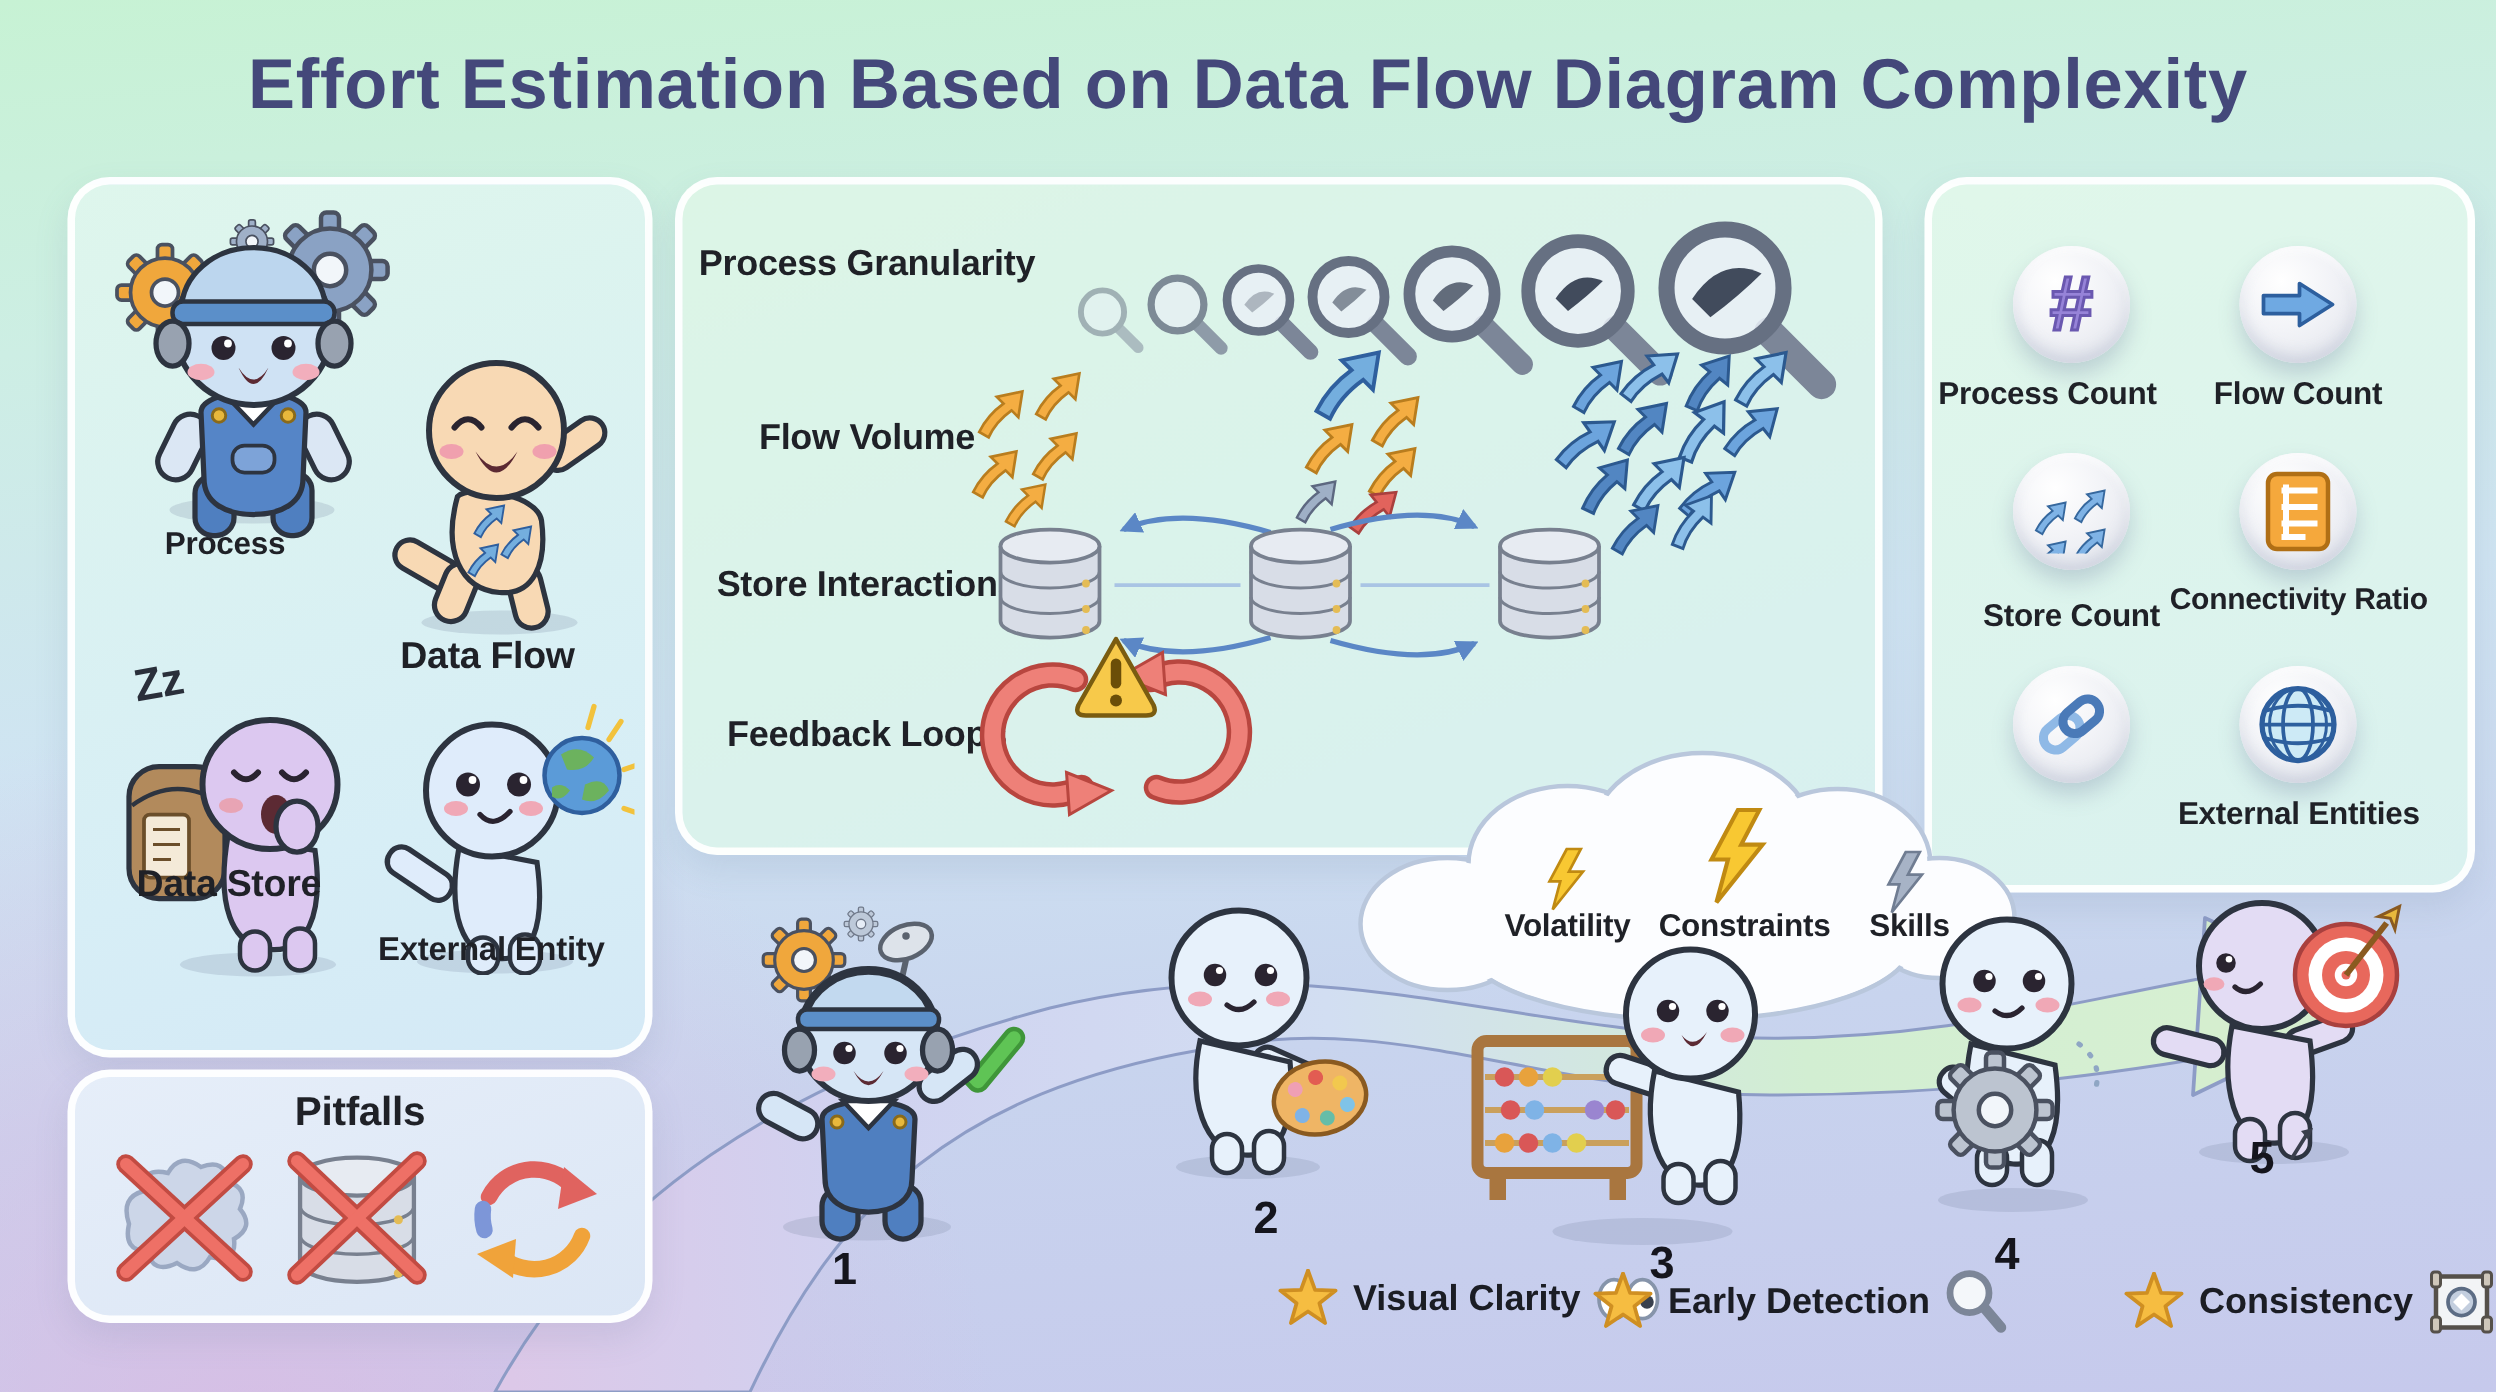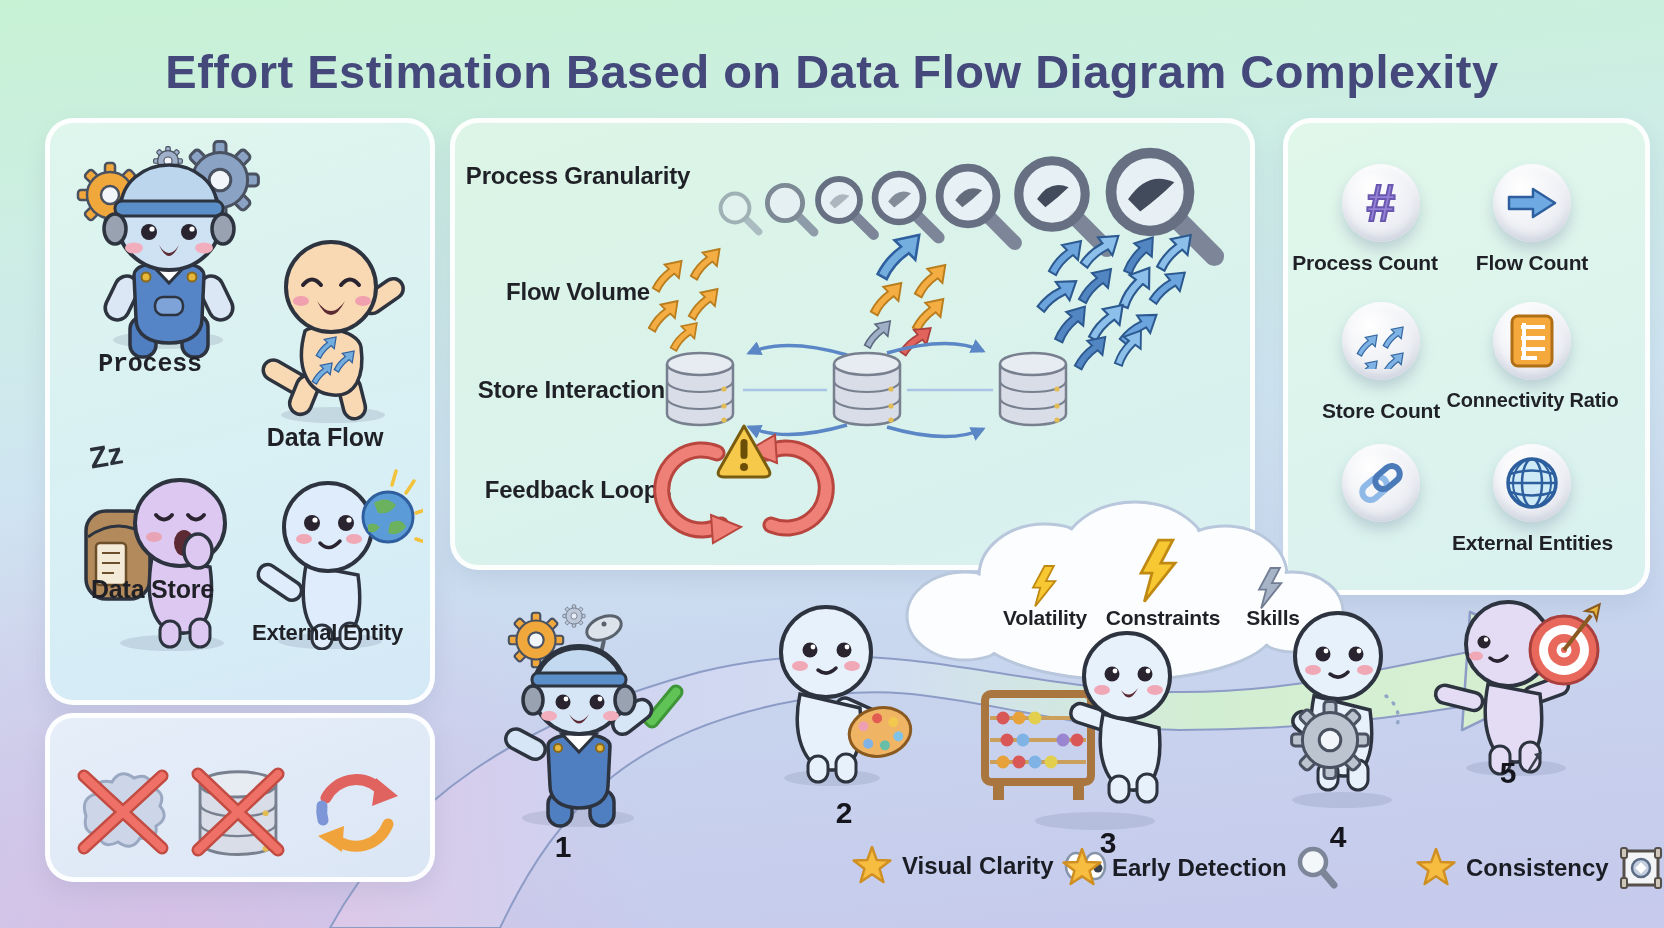--- a/index.html
+++ b/index.html
@@ -10,21 +10,21 @@
         background:radial-gradient(circle at 10% 105%,rgba(228,178,222,.55),rgba(228,178,222,0) 28%);pointer-events:none;}
   .abs{position:absolute;}
   .panel{position:absolute;border:5px solid rgba(255,255,255,.92);border-radius:28px;
          box-shadow:0 10px 22px rgba(110,130,160,.16);z-index:2;}
   .p-left{left:45px;top:118px;width:380px;height:577px;background:linear-gradient(165deg,#def6ec 0%,#d7eef6 72%,#d4e9f6 100%);}
   .p-pit{left:45px;top:713px;width:380px;height:159px;background:linear-gradient(160deg,#e6eef9,#dbe6f5);}
   .p-mid{left:450px;top:118px;width:795px;height:442px;background:linear-gradient(160deg,#dcf5e6 0%,#d8f0f0 100%);}
   .p-right{left:1283px;top:118px;width:357px;height:467px;background:linear-gradient(160deg,#e0f7ea 0%,#d9f1ef 100%);}
   .lbl{position:absolute;font-weight:800;color:#1f2127;text-align:center;line-height:1.12;letter-spacing:-.2px;}
   #title{position:absolute;top:28px;left:0;width:100%;text-align:center;font-size:47px;font-weight:800;
-         color:#44487a;letter-spacing:.5px;z-index:2;margin-top:16px;}
+         color:#44487a;letter-spacing:.5px;z-index:2;}
   .badge{position:absolute;width:78px;height:78px;border-radius:50%;
          background:radial-gradient(circle at 36% 30%,#ffffff 0%,#f2f3f7 45%,#dfe2ea 100%);
          box-shadow:0 8px 14px rgba(100,115,150,.28),inset 0 -5px 9px rgba(150,160,185,.30),inset 0 3px 6px #fff;
          display:flex;align-items:center;justify-content:center;}
   .hash{font-size:52px;font-weight:900;color:#9683d8;-webkit-text-stroke:2px #6a58b0;}
   .num{position:absolute;font-size:30px;font-weight:800;color:#15151d;text-align:center;width:36px;z-index:4;}
   .legend-item{position:absolute;display:flex;align-items:center;gap:10px;font-weight:800;font-size:24px;color:#1b1d24;z-index:5;}
   .char{position:absolute;z-index:4;}
   .cloudwrap{position:absolute;z-index:3;}
   svg{display:block;}
@@ -112,21 +112,21 @@
     <ellipse cx="47" cy="94" rx="11" ry="15" fill="#98a2b0" stroke="#2d3440" stroke-width="3.5"></ellipse>
     <ellipse cx="155" cy="94" rx="11" ry="15" fill="#98a2b0" stroke="#2d3440" stroke-width="3.5"></ellipse>
     <circle cx="81" cy="97" r="8" fill="#2a2430"></circle>
         <circle cx="121" cy="97" r="8" fill="#2a2430"></circle>
     <circle cx="84" cy="94" r="2.6" fill="#fff"></circle>
         <circle cx="124" cy="94" r="2.6" fill="#fff"></circle>
     <ellipse cx="66" cy="113" rx="9" ry="5.5" fill="#f2aebc"></ellipse>
         <ellipse cx="136" cy="113" rx="9" ry="5.5" fill="#f2aebc"></ellipse>
     <path d="M91,110 Q101,126 111,110 Q101,132 91,110 Z" fill="#5c2a33"></path>
   </svg>
-  <div class="lbl" style="left:20px;top:228px;width:160px;font-size:25px;font-family:Liberation Mono, monospace;">Process</div>
+  <div class="lbl" style="left:20px;top:228px;width:160px;font-size:21px;">Process</div>
 
   <svg class="abs" style="left:195px;top:112px" width="175" height="190" viewBox="0 0 175 190">
     <ellipse cx="88" cy="180" rx="52" ry="8" fill="rgba(120,130,160,.22)"></ellipse>
     <rect x="118" y="62" width="46" height="20" rx="10" fill="#f8d9b4" stroke="#2d3440" stroke-width="3.5" transform="rotate(-35 122 72)"></rect>
     <rect x="18" y="126" width="52" height="20" rx="10" fill="#f8d9b4" stroke="#2d3440" stroke-width="3.5" transform="rotate(30 30 136)"></rect>
     <rect x="96" y="142" width="22" height="42" rx="11" fill="#f8d9b4" stroke="#2d3440" stroke-width="3.5" transform="rotate(-14 107 163)"></rect>
     <rect x="48" y="140" width="22" height="40" rx="11" fill="#f8d9b4" stroke="#2d3440" stroke-width="3.5" transform="rotate(22 59 160)"></rect>
     <path d="M60,96 C50,132 62,158 88,160 C110,162 120,142 116,112 C113,94 68,88 60,96 Z" fill="#f8d9b4" stroke="#2d3440" stroke-width="3.5"></path>
     <circle cx="86" cy="52" r="45" fill="#f8d9b4" stroke="#2d3440" stroke-width="4"></circle>
     <path d="M58,50 q9,-11 18,0" fill="none" stroke="#2a2430" stroke-width="4" stroke-linecap="round"></path>
@@ -187,20 +187,21 @@
       <circle r="25" fill="#5b9bd8" stroke="#2f5f9e" stroke-width="3"></circle>
       <path d="M-14,-14 Q-2,-22 8,-12 Q2,-2 -10,-4 Z" fill="#6cb25e"></path>
       <path d="M2,6 Q14,0 18,10 Q10,20 0,16 Z" fill="#6cb25e"></path>
       <path d="M-20,8 Q-14,4 -8,10 Q-14,18 -20,14 Z" fill="#6cb25e"></path>
     </g>
   </svg>
   <div class="lbl" style="left:180px;top:498px;width:195px;font-size:22px;">External Entity</div>
 </div>
 
 <div class="panel p-pit">
+  <div class="lbl" style="left:0;top:8px;width:100%;font-size:27px;">Pitfalls</div>
   <svg class="abs" style="left:18px;top:42px" width="340" height="105" viewBox="0 0 340 105">
     <g>
       <path d="M18,56 Q12,38 28,34 Q26,18 44,22 Q52,8 66,18 Q82,12 84,28 Q98,32 92,46 Q102,58 88,66 Q90,82 72,78 Q64,92 50,82 Q34,90 30,74 Q14,74 18,56 Z" fill="#ccd6e8" stroke="#9aa8c2" stroke-width="3"></path>
       <g stroke-linecap="round">
             <line x1="16" y1="16" x2="94" y2="88" stroke="#c24b42" stroke-width="13"></line>
             <line x1="94" y1="16" x2="16" y2="88" stroke="#c24b42" stroke-width="13"></line>
       <line x1="16" y1="16" x2="94" y2="88" stroke="#ee7066" stroke-width="8"></line>
             <line x1="94" y1="16" x2="16" y2="88" stroke="#ee7066" stroke-width="8"></line>
           </g>
     </g>

